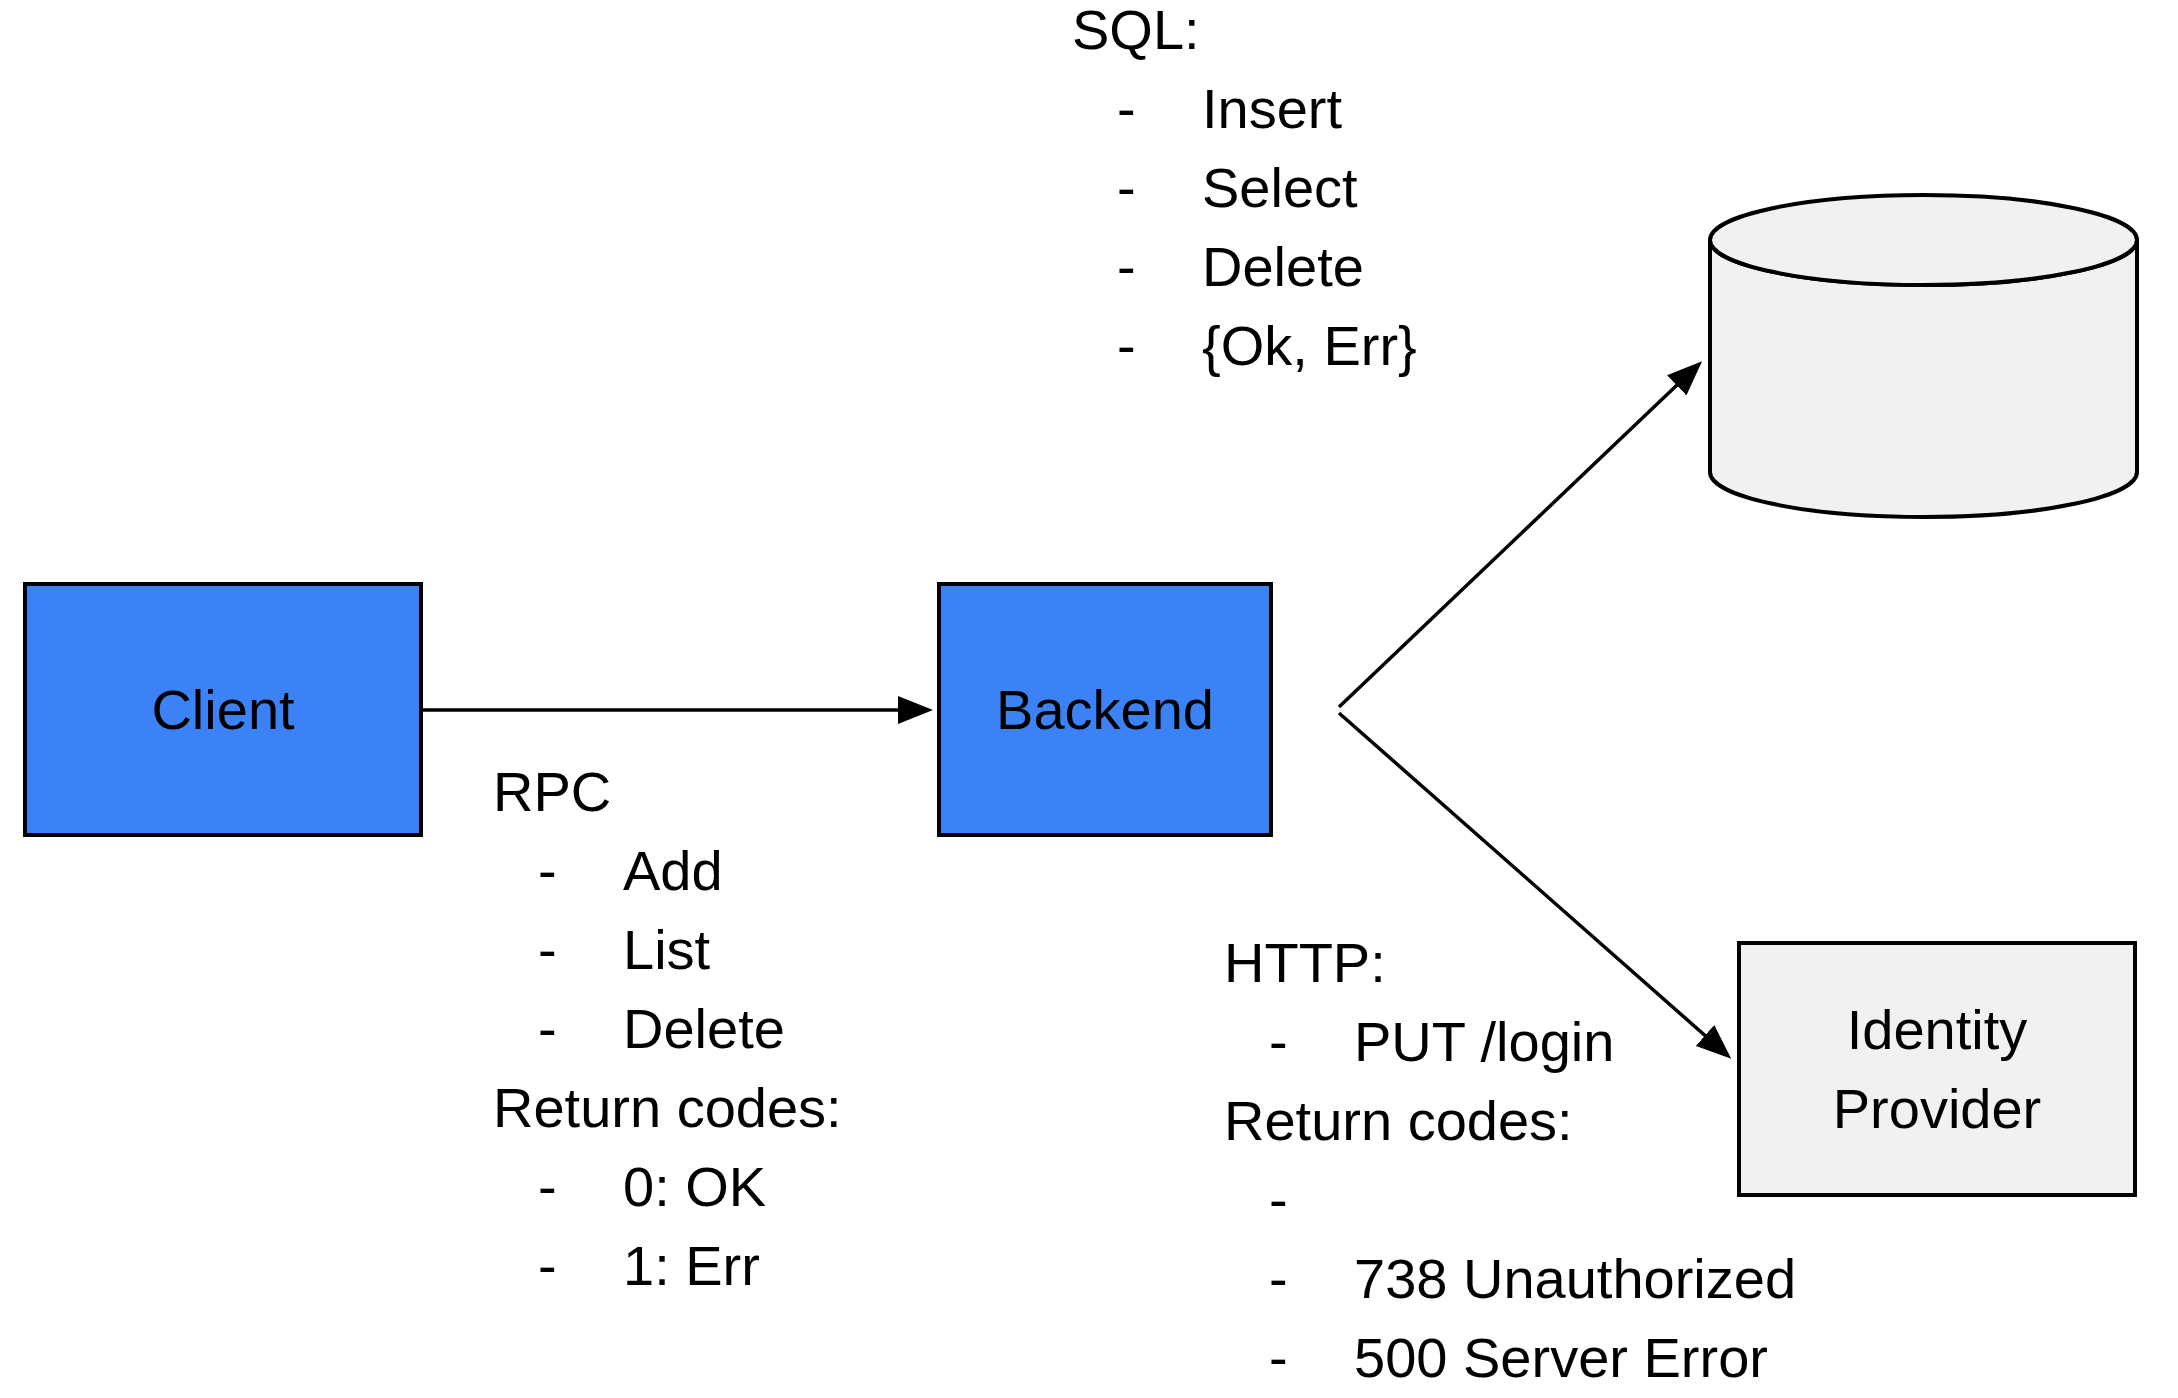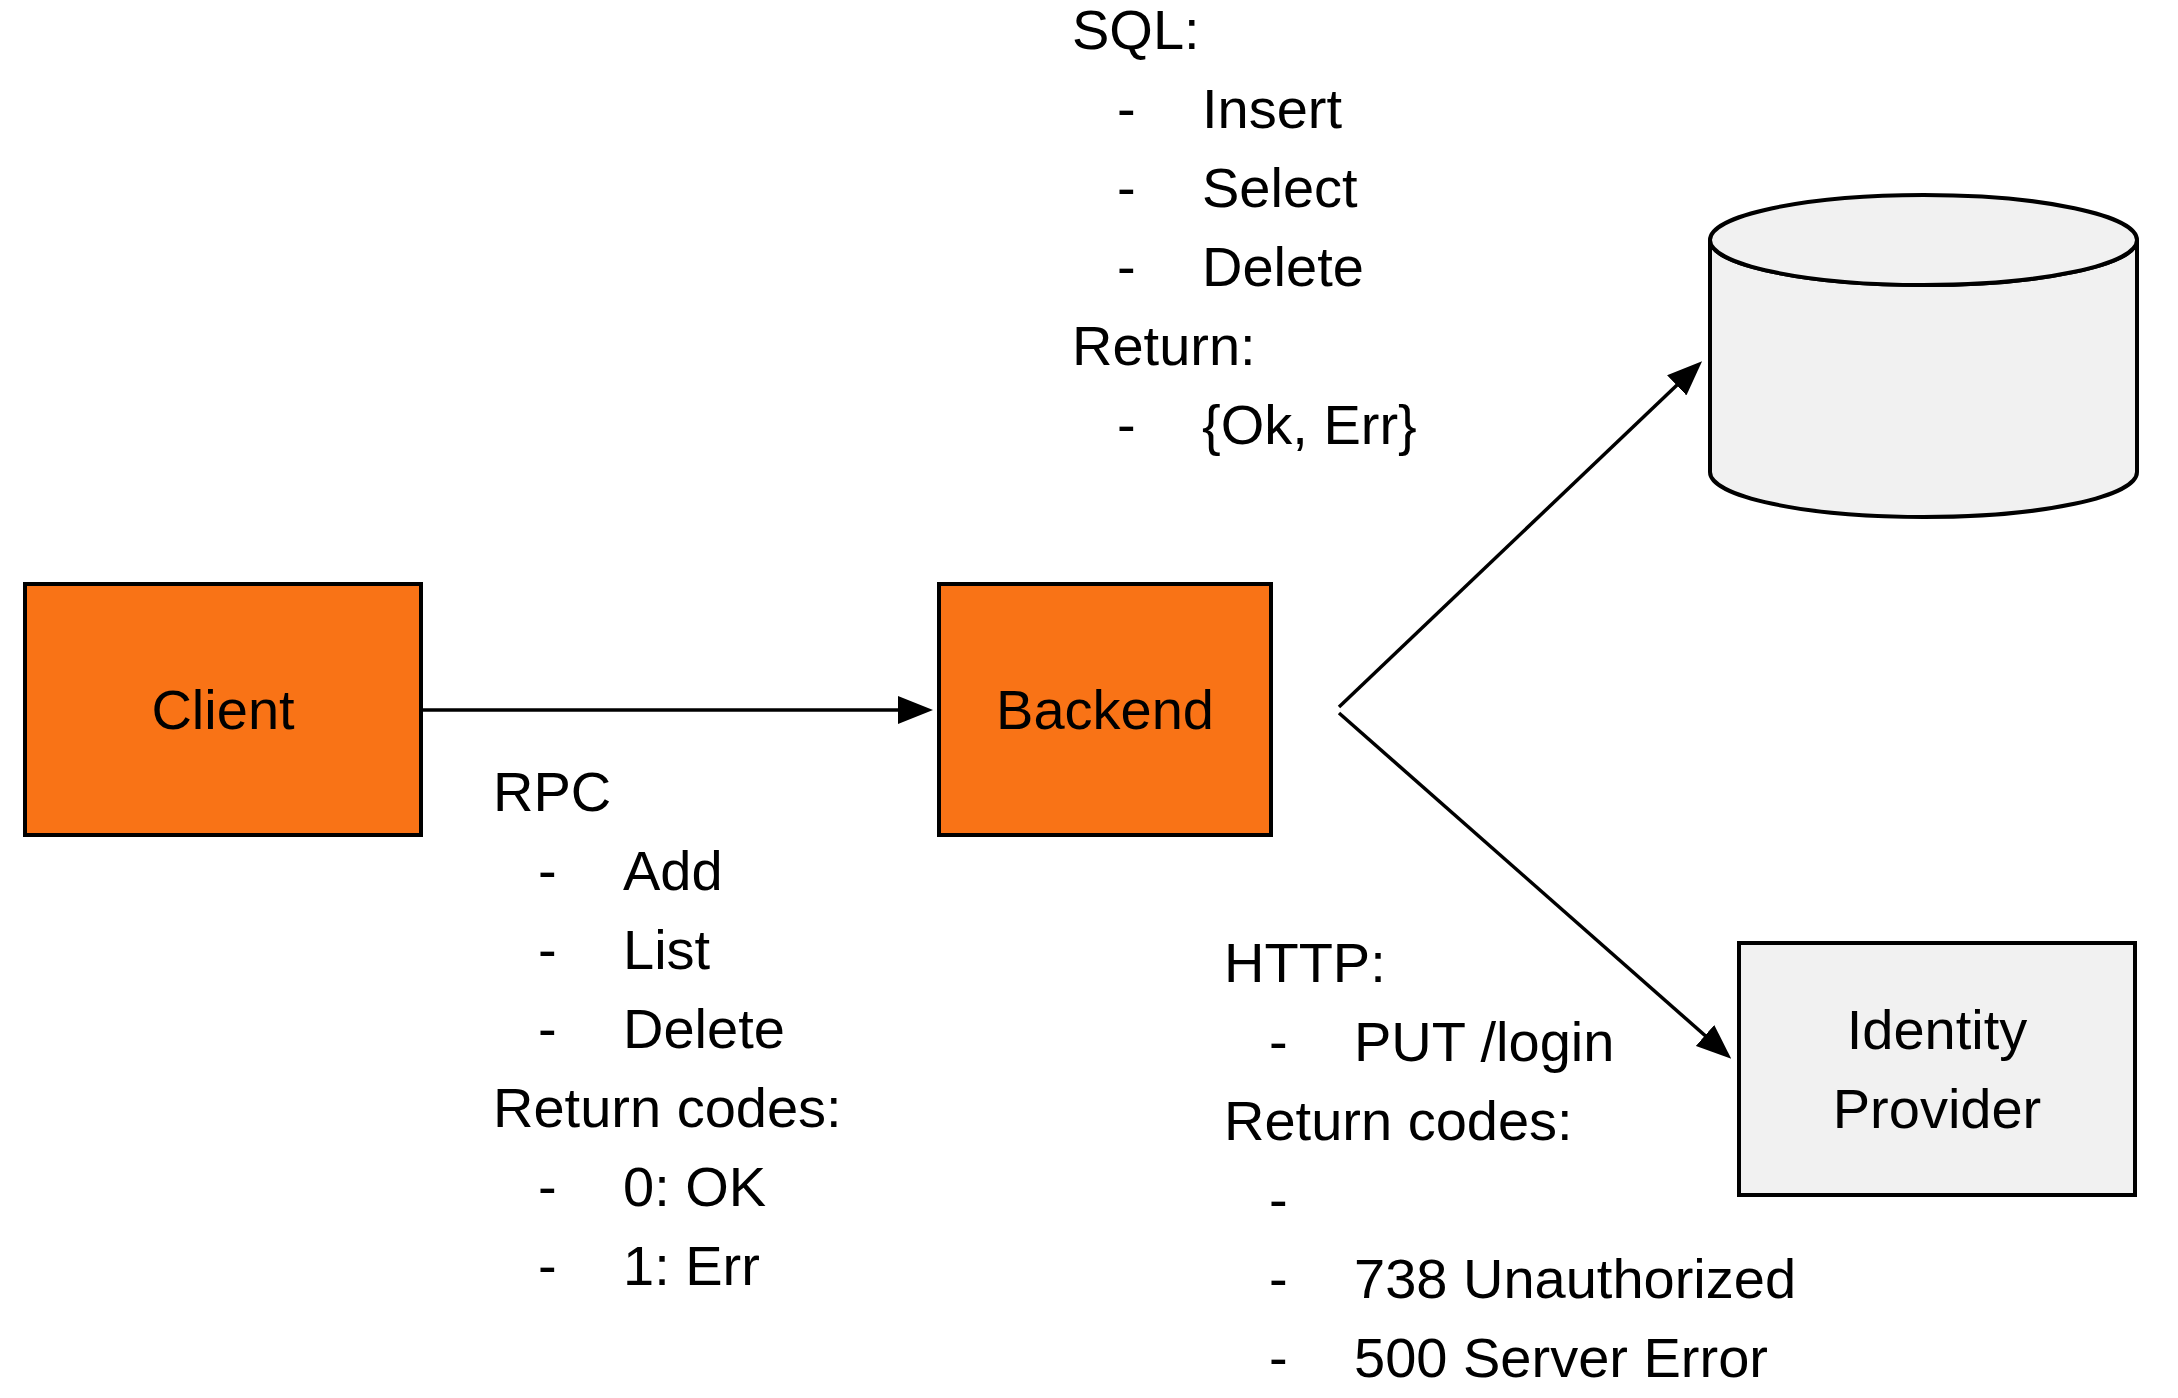--- a/index.html
+++ b/index.html
@@ -21,21 +21,21 @@
     position: absolute;
     box-sizing: border-box;
     border: 4px solid #000000;
     display: flex;
     align-items: center;
     justify-content: center;
     text-align: center;
     font-size: 56px;
     line-height: 79px;
   }
-  .node-yellow { background: #f97316; }
+  .node-yellow { background: #3b82f6; }
   .node-gray   { background: #F1F1F1; }
   #client-box  { left: 23px;   top: 582px; width: 400px; height: 255px; }
   #backend-box { left: 937px;  top: 582px; width: 336px; height: 255px; }
   #idp-box     { left: 1737px; top: 941px; width: 400px; height: 256px; }
   #db-label {
     position: absolute;
     left: 1710px; top: 332px; width: 427px;
     text-align: center;
     font-size: 56px;
     line-height: 79px;
@@ -97,21 +97,20 @@
       <span>Insert</span>
     </div>
     <div class="line item">
       <span class="dash">-</span>
       <span>Select</span>
     </div>
     <div class="line item">
       <span class="dash">-</span>
       <span>Delete</span>
     </div>
-    <div class="line">Return:</div>
     <div class="line item">
       <span class="dash">-</span>
       <span>{Ok, Err}</span>
     </div>
   </div>
 
   <div id="rpc-anno" class="anno">
     <div class="line">RPC</div>
     <div class="line item">
       <span class="dash">-</span>

